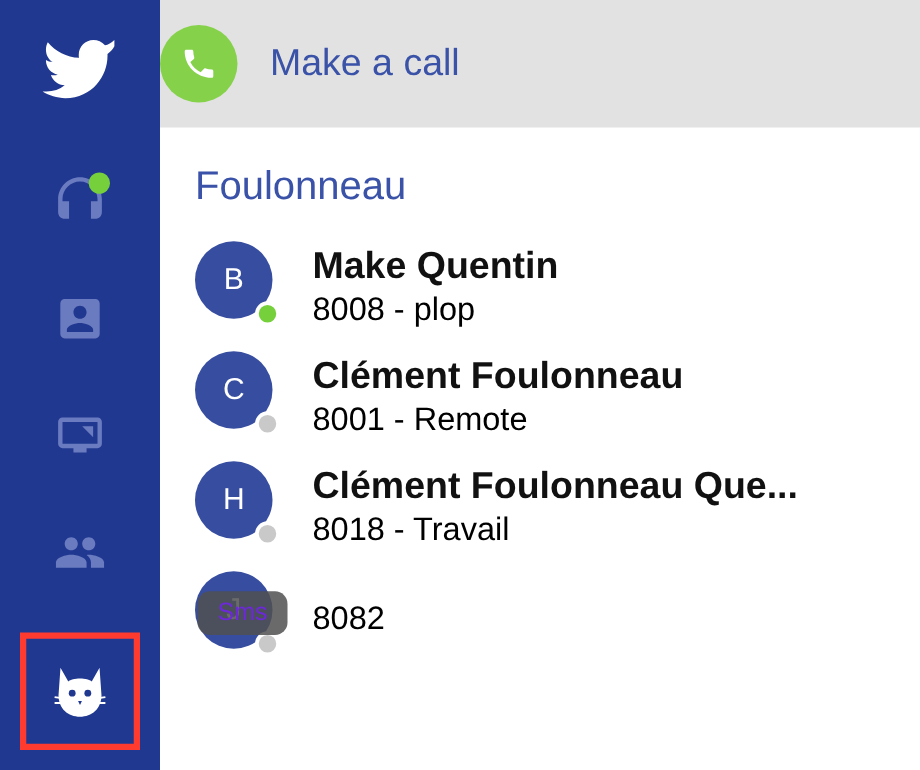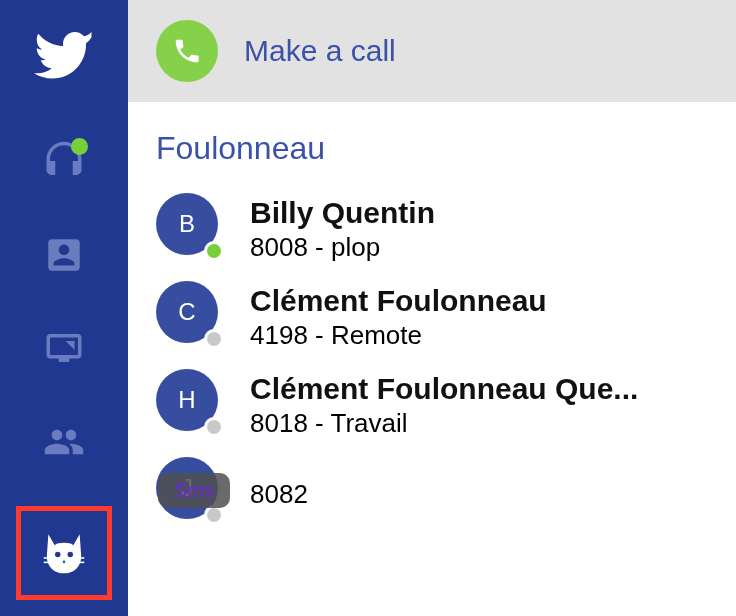--- a/index.html
+++ b/index.html
@@ -54,21 +54,20 @@
     height: 100%;
     background: #fff;
     display: flex;
     flex-direction: column;
   }
   .call-bar {
     height: 102px;
     background: #e2e2e2;
     display:flex;
     align-items:center;
-    padding-left: 28px;
     gap: 26px;
   }
   .call-btn {
     width: 62px; height: 62px;
     border-radius: 50%;
     background: #86d14a;
     display:flex; align-items:center; justify-content:center;
   }
   .call-btn svg { width: 30px; height: 30px; fill: #fff; }
   .call-label {
@@ -197,33 +196,33 @@
   </div>
 
   <div class="section-title">Foulonneau</div>
 
   <div class="contact-row">
     <div class="avatar-wrap">
       <div class="avatar-circle">B</div>
       <div class="avatar-status online"></div>
     </div>
     <div class="contact-info">
-      <div class="contact-name">Billy Quentin</div>
+      <div class="contact-name">Make Quentin</div>
       <div class="contact-sub">8008 - plop</div>
     </div>
   </div>
 
   <div class="contact-row">
     <div class="avatar-wrap">
       <div class="avatar-circle">C</div>
       <div class="avatar-status"></div>
     </div>
     <div class="contact-info">
       <div class="contact-name">Clément Foulonneau</div>
-      <div class="contact-sub">4198 - Remote</div>
+      <div class="contact-sub">8001 - Remote</div>
     </div>
   </div>
 
   <div class="contact-row">
     <div class="avatar-wrap">
       <div class="avatar-circle">H</div>
       <div class="avatar-status"></div>
     </div>
     <div class="contact-info">
       <div class="contact-name">Clément Foulonneau Que...</div>

